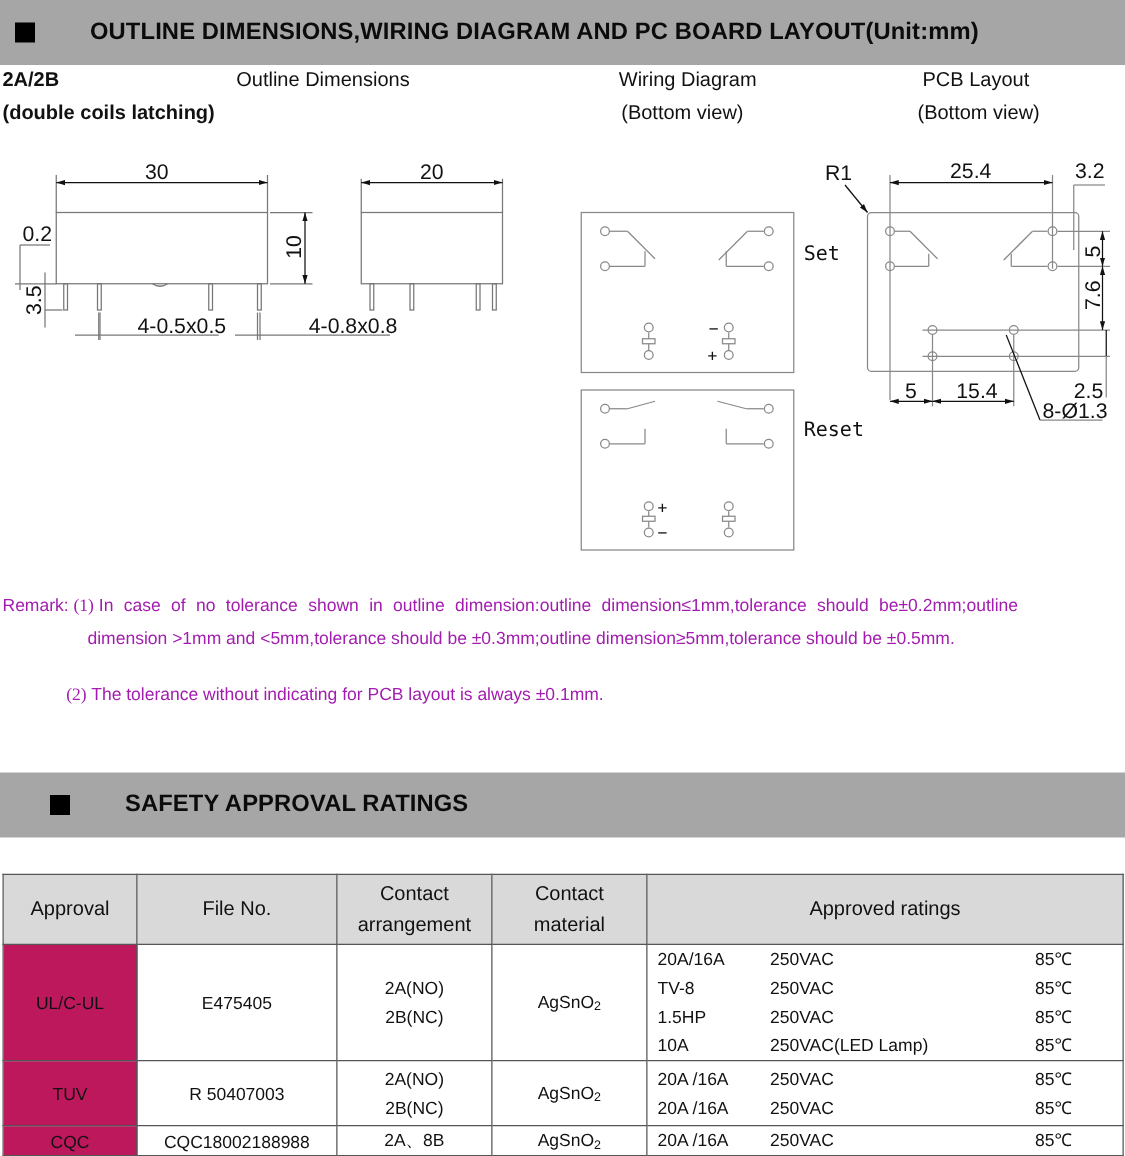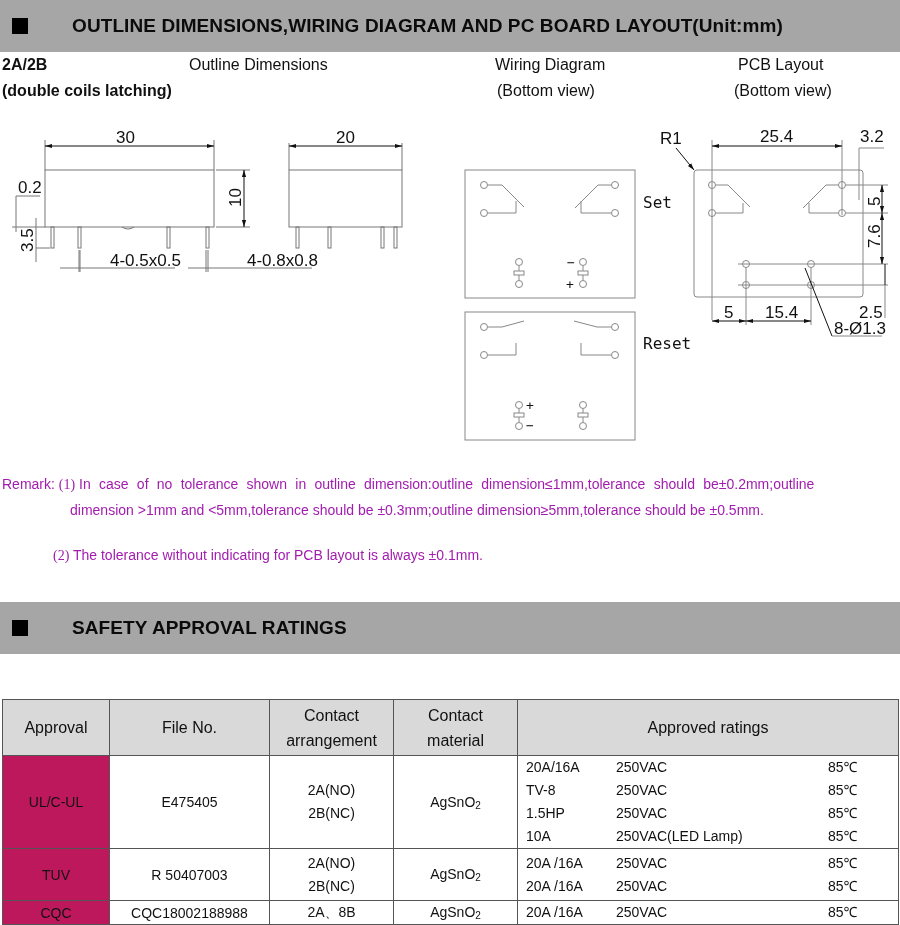--- a/index.html
+++ b/index.html
@@ -228,21 +228,21 @@
   <span>Remark:</span>
   <span style="font-family:'Liberation Serif',serif;">(1)</span>
   <span style="word-spacing:4.4px;">In case of no tolerance shown in outline dimension:outline dimension≤1mm,tolerance should be±0.2mm;outline</span>
 </div>
 <div class="remark" style="left:70px; top:502px;">dimension &gt;1mm and &lt;5mm,tolerance should be ±0.3mm;outline dimension≥5mm,tolerance should be ±0.5mm.</div>
 <div class="remark" style="left:53px; top:501px;margin-top:46px;">
   <span style="font-family:'Liberation Serif',serif;">(2)</span>
   <span>The tolerance without indicating for PCB layout is always ±0.1mm.</span>
 </div>
 
-<div class="section-bar" style="top:602px;">
+<div class="section-bar" style="top:618px;padding-left:28px;">
   <div class="sq"></div>
   <div class="title">SAFETY APPROVAL RATINGS</div>
 </div>
 
 <table class="ratings">
   <colgroup>
     <col style="width:107px">
       <col style="width:160px">
       <col style="width:124px">
       <col style="width:124px">

